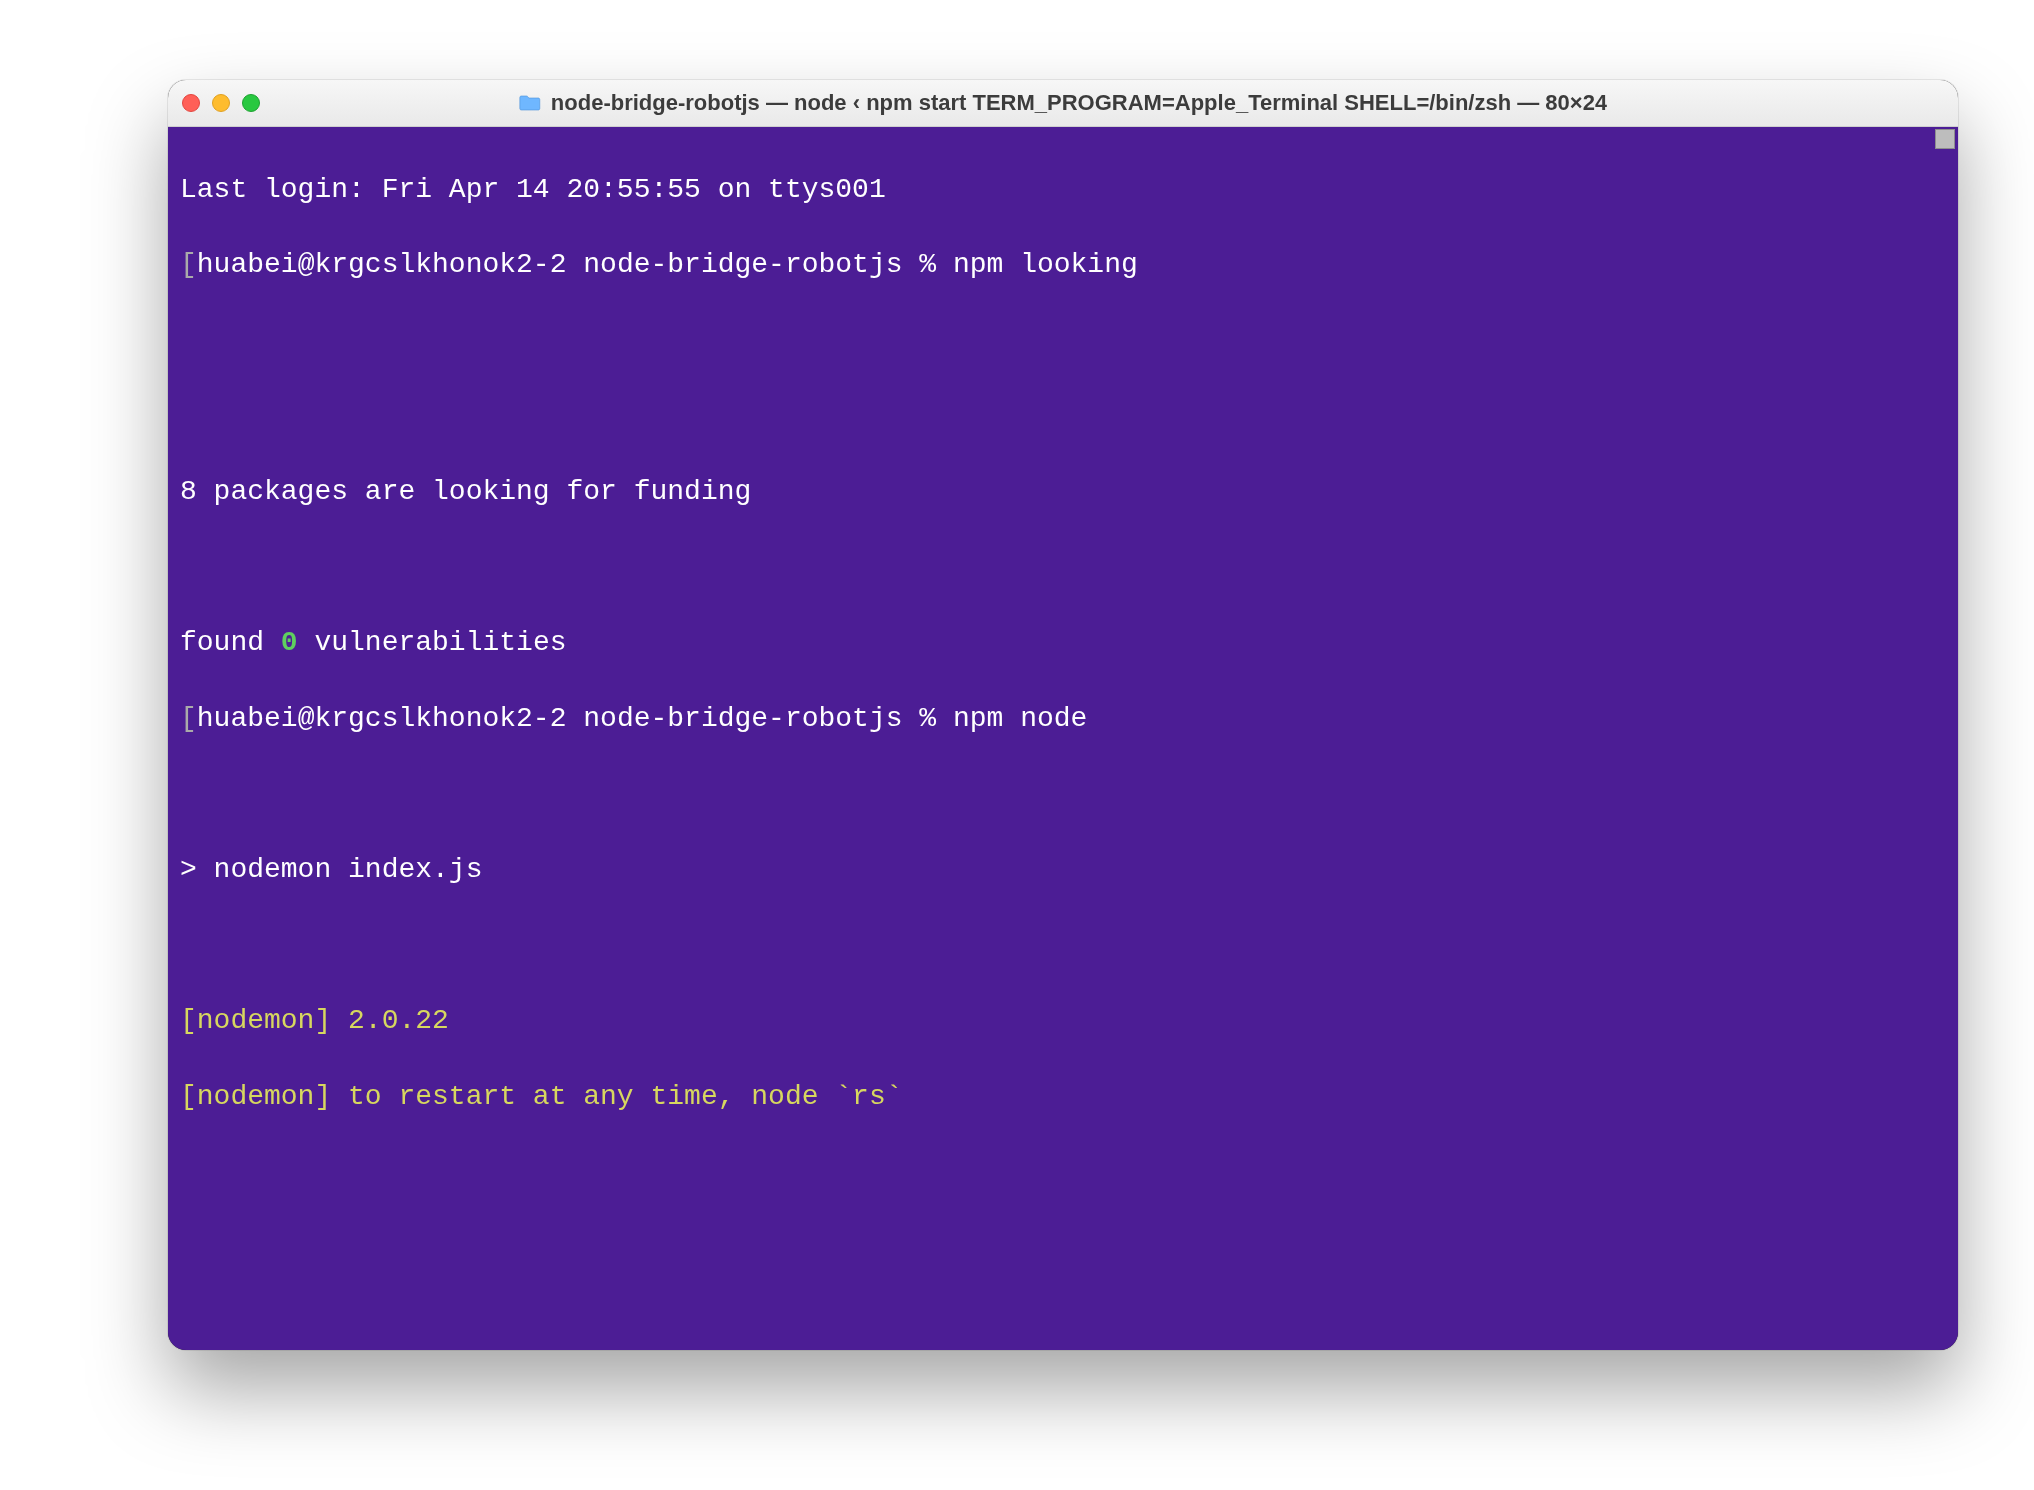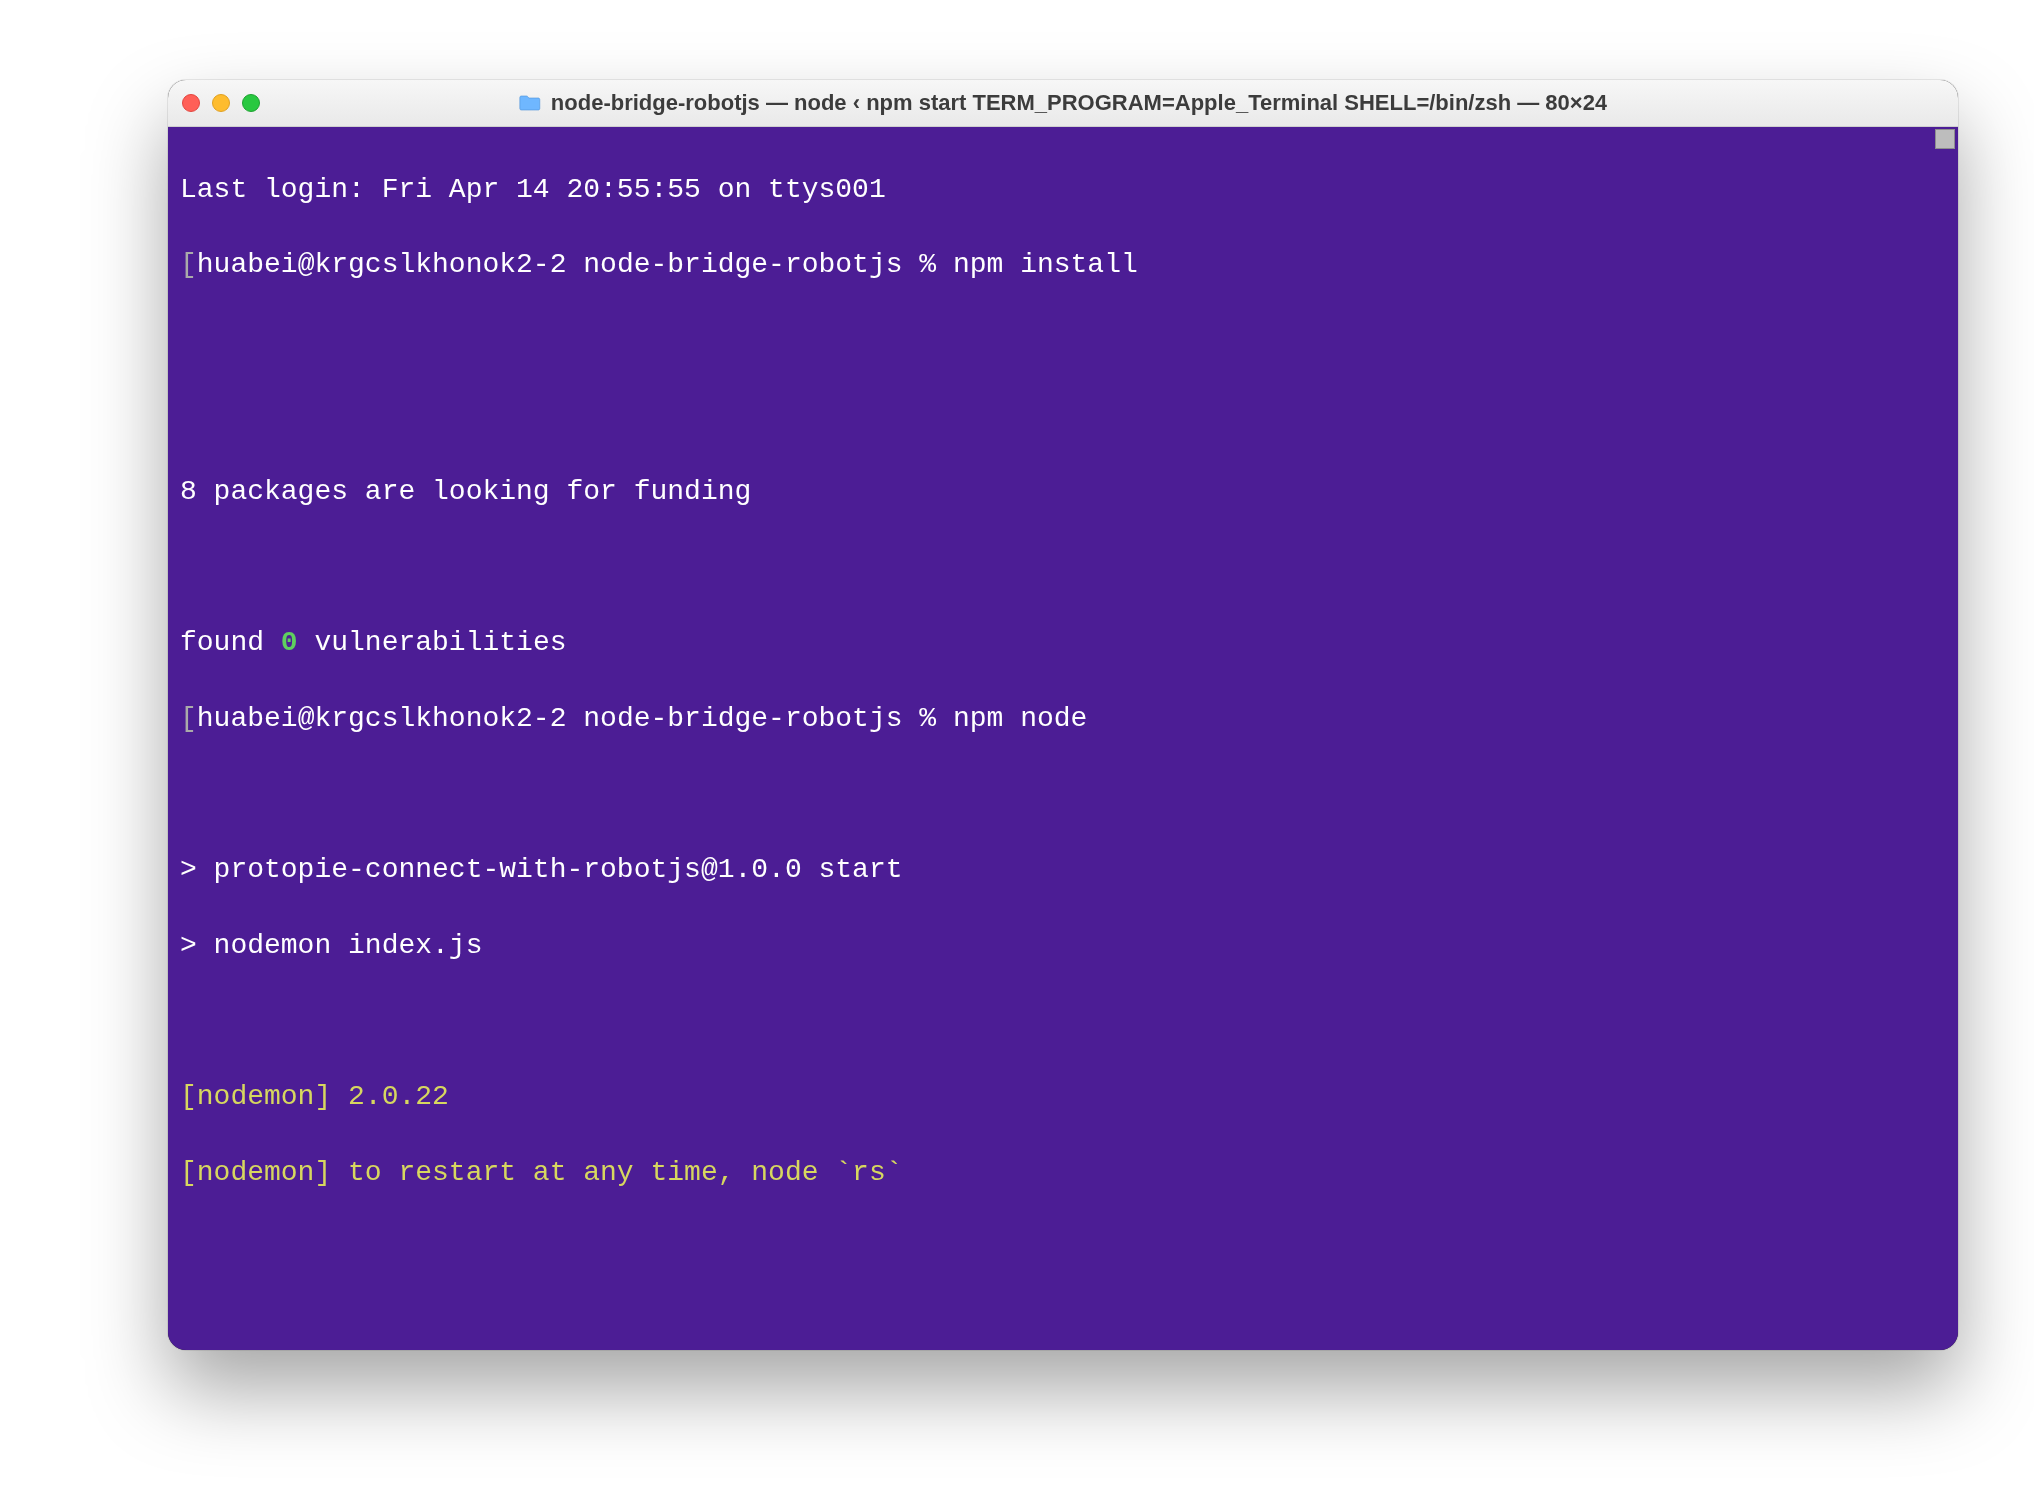--- a/index.html
+++ b/index.html
@@ -136,29 +136,28 @@
       </div>
     </div>
 
     <div class="terminal-body">
       <div class="scrollbar-track">
         <div class="scroll-square"></div>
       </div>
 
       <div class="terminal-inner">
 <div class="line">Last login: Fri Apr 14 20:55:55 on ttys001</div>
-<div class="line"><span class="prompt-bracket">[</span><span>huabei@krgcslkhonok2-2 node-bridge-robotjs % </span><span>npm install</span></div>
+<div class="line"><span class="prompt-bracket">[</span><span>huabei@krgcslkhonok2-2 node-bridge-robotjs % </span><span>npm looking</span></div>
 <div class="line"> </div>
 <div class="line"> </div>
 <div class="line">8 packages are looking for funding</div>
 <div class="line"> </div>
 <div class="line"><span>found </span><span class="green bold">0</span><span> vulnerabilities</span></div>
 <div class="line"><span class="prompt-bracket">[</span><span>huabei@krgcslkhonok2-2 node-bridge-robotjs % </span><span>npm node</span></div>
 <div class="line"> </div>
-<div class="line">&gt; protopie-connect-with-robotjs@1.0.0 start</div>
 <div class="line">&gt; nodemon index.js</div>
 <div class="line"> </div>
 <div class="line yellow">[nodemon] 2.0.22</div>
 <div class="line yellow">[nodemon] to restart at any time, node `rs`</div>
 
 
 
 
 
       </div>

